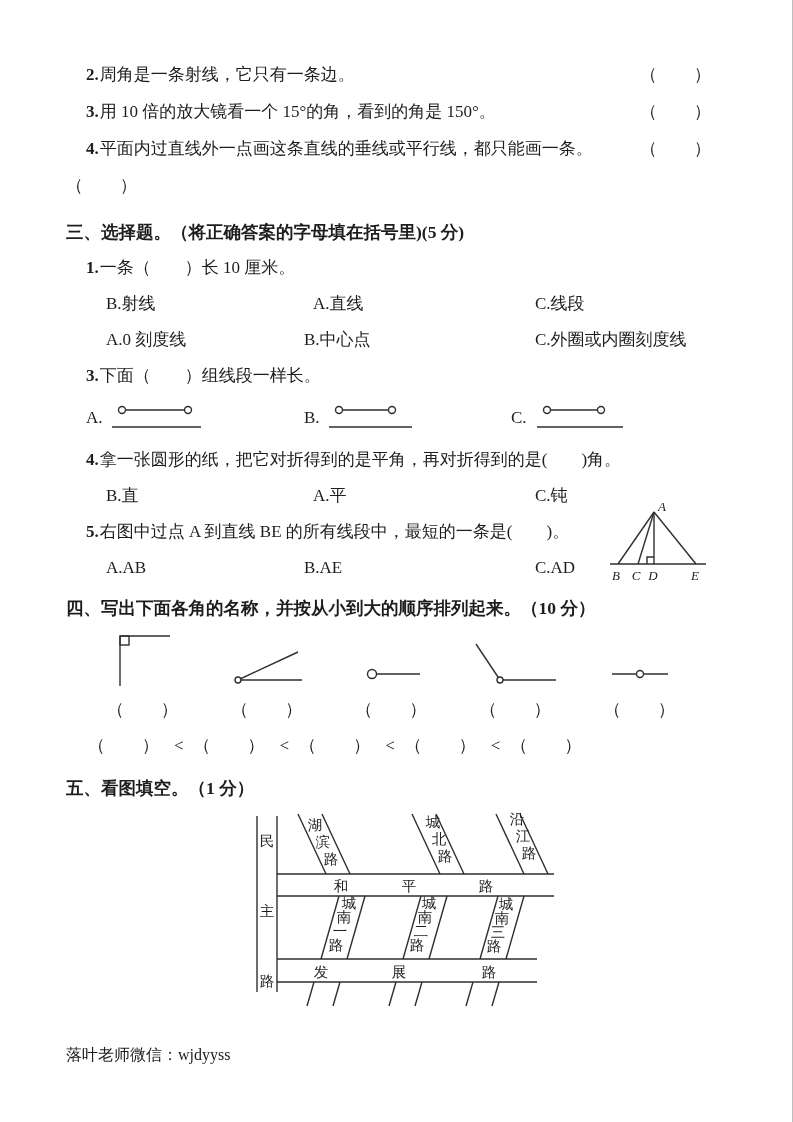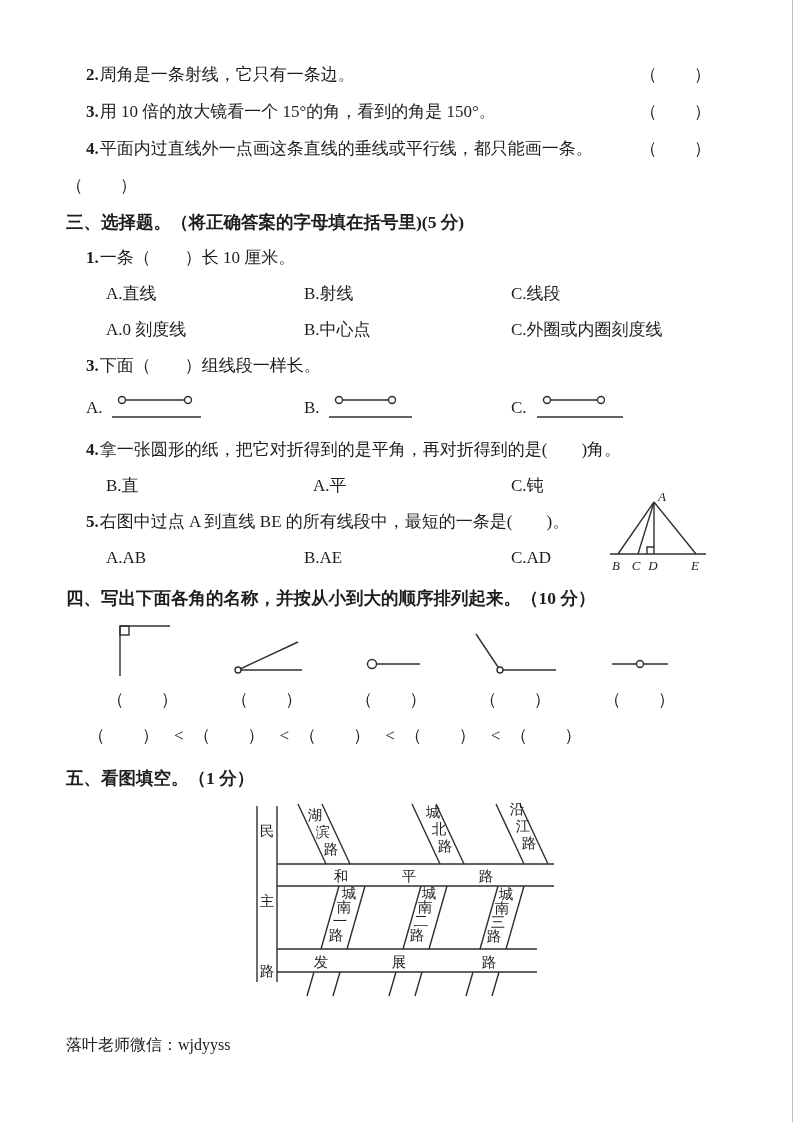--- a/index.html
+++ b/index.html
@@ -17,24 +17,24 @@
     border-right:1px solid #bdbdbd;
     overflow:hidden;
     font-size:17px;
   }
   .row { display:flex; justify-content:space-between; align-items:baseline; height:37px; line-height:37px; }
   .indent1 { padding-left:20px; }
   .qno { font-weight:700; margin-right:1px; }
   .qtext { white-space:nowrap; }
   .bracket { white-space:pre; letter-spacing:1px; }
   h3.sec { font-size:17.5px; font-weight:700; height:36px; line-height:36px; }
-  .s3 { }
+  .s3 { margin-top:10px; }
   .qrow { height:36px; line-height:36px; padding-left:20px; white-space:nowrap; }
   .opts { display:flex; height:36px; line-height:36px; padding-left:40px; align-items:baseline; }
-  .opt.c1 { width:198px; } .opt.c2 { width:207px; } .opt.c3 { flex:1; }
+  .opt.c1 { width:198px; } .opt.c2 { width:207px; } .opt.c3 { flex:1;margin-left:24px; }
   .figrow { height:48px; align-items:center; display:flex; padding-left:20px; }
   .figrow .cell1 { width:218px; } .figrow .cell2 { width:207px; } .figrow .cell3 { flex:1; }
   .figcell { display:flex; align-items:center; gap:6px; }
   .q5wrap { position:relative; }
   .tri-fig { position:absolute; right:2px; top:-14px; }
   .s4 { margin-top:4px; }
   .angles-row { display:flex; height:66px; align-items:flex-end; padding:0 10px 0 15px; }
   .angles-row .acell, .abrackets .acell { flex:1; display:flex; justify-content:center; }
   .abrackets { display:flex; height:36px; line-height:36px; padding:0 10px 0 15px; }
   .cmp { height:36px; line-height:36px; padding-left:22px; white-space:nowrap; }
@@ -70,22 +70,22 @@
     <div class="row">
       <span class="bracket">（　　）</span>
     </div>
   </section>
 
   <section>
     <h3 class="sec s3">三、选择题。（将正确答案的字母填在括号里)(5 分)</h3>
 
     <div class="qrow"><b class="qno">1.</b><span>一条（　　）长 10 厘米。</span></div>
     <div class="opts">
+      <span class="opt c2">B.射线</span>
       <span class="opt c1">A.直线</span>
-      <span class="opt c2">B.射线</span>
       <span class="opt c3">C.线段</span>
     </div>
 
     <div class="opts">
       <span class="opt c1">A.0 刻度线</span>
       <span class="opt c2">B.中心点</span>
       <span class="opt c3">C.外圈或内圈刻度线</span>
     </div>
 
     <div class="qrow"><b class="qno">3.</b><span>下面（　　）组线段一样长。</span></div>

